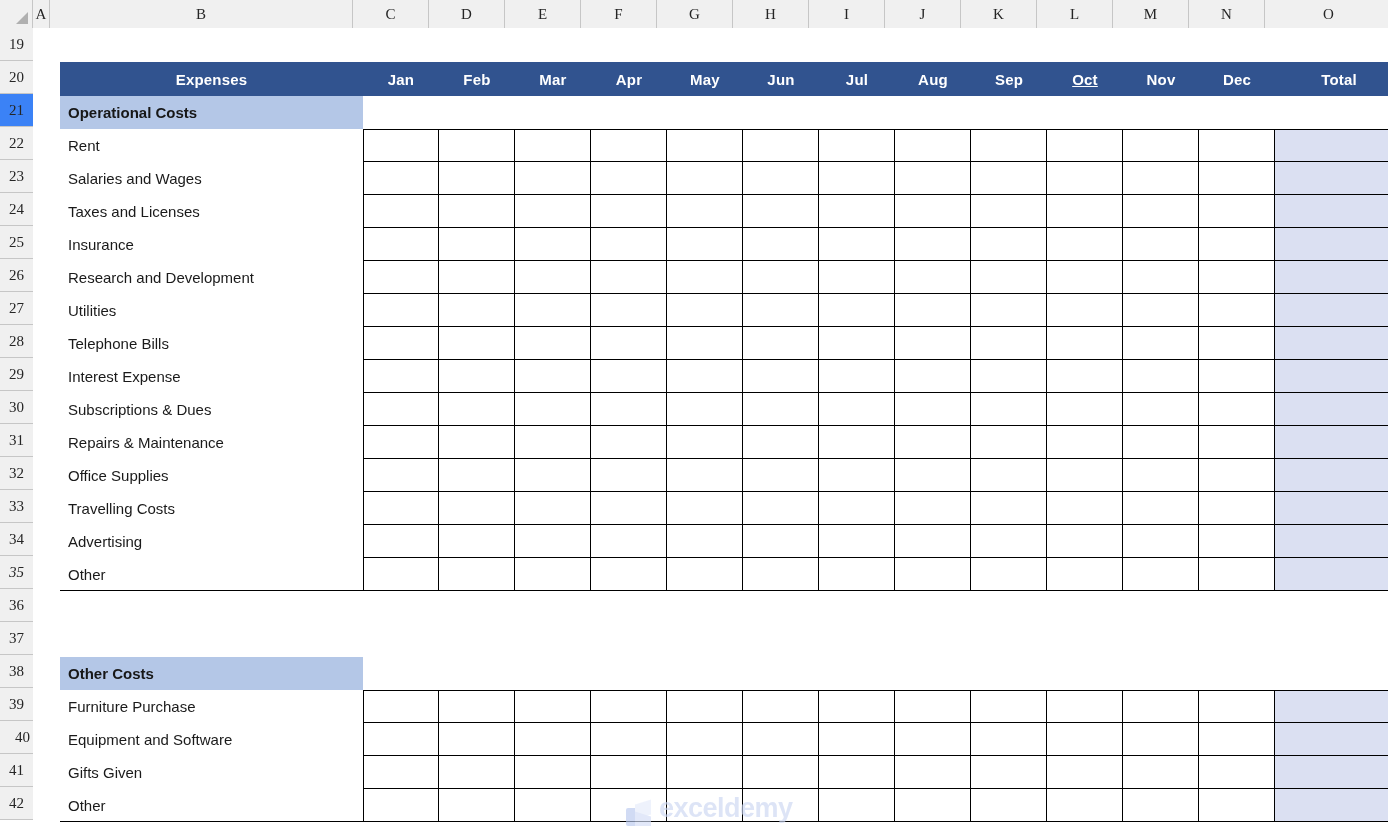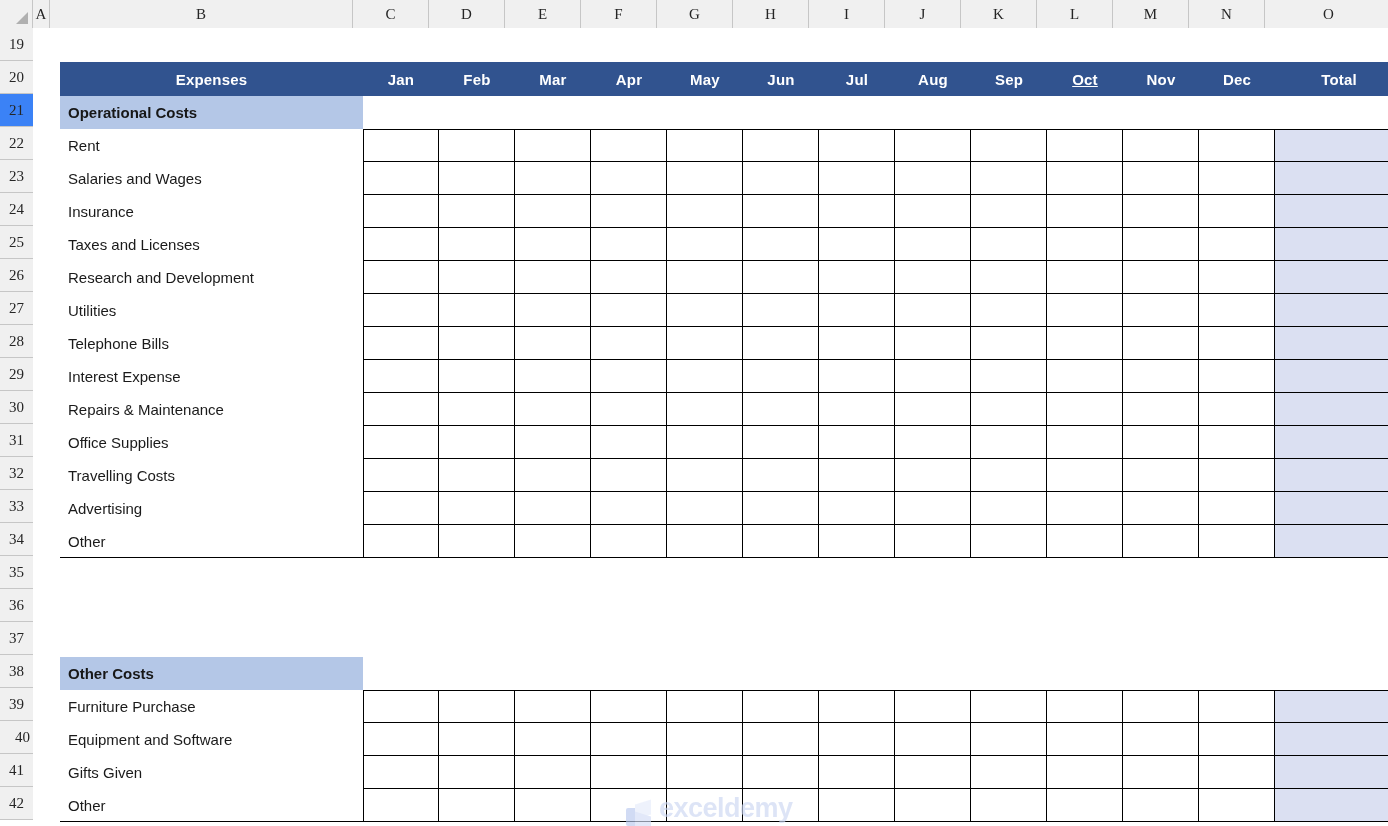--- a/index.html
+++ b/index.html
@@ -197,21 +197,21 @@
       <div class="rowhdr" style="height: 33px;">25</div>
       <div class="rowhdr" style="height: 33px;">26</div>
       <div class="rowhdr" style="height: 33px;">27</div>
       <div class="rowhdr" style="height: 33px;">28</div>
       <div class="rowhdr" style="height: 33px;">29</div>
       <div class="rowhdr" style="height: 33px;">30</div>
       <div class="rowhdr" style="height: 33px;">31</div>
       <div class="rowhdr" style="height: 33px;">32</div>
       <div class="rowhdr" style="height: 33px;">33</div>
       <div class="rowhdr" style="height: 33px;">34</div>
-      <div class="rowhdr" style="height: 33px;">35</div>
+      <div class="rowhdr" style="height: 33px; font-style: italic;">35</div>
       <div class="rowhdr" style="height: 33px;">36</div>
       <div class="rowhdr" style="height: 33px; font-family: Liberation Serif, serif;">37</div>
       <div class="rowhdr" style="height: 33px;">38</div>
       <div class="rowhdr" style="height: 33px;">39</div>
       <div class="rowhdr" style="height: 33px; padding-left: 12px;">40</div>
       <div class="rowhdr" style="height: 33px;">41</div>
       <div class="rowhdr" style="height: 33px;">42</div>
     </div>
 
   <div class="sheet">
@@ -261,52 +261,52 @@
           <div class="data-cell" style="flex: 0 0 76px;"></div>
           <div class="data-cell" style="flex: 0 0 76px;"></div>
           <div class="data-cell" style="flex: 0 0 76px;"></div>
           <div class="data-cell" style="flex: 0 0 76px;"></div>
           <div class="data-cell" style="flex: 0 0 76px;"></div>
           <div class="data-cell" style="flex: 0 0 76px;"></div>
           <div class="data-cell" style="flex: 0 0 76px;"></div>
           <div class="data-cell total" style="flex: 0 0 128px;"></div>
         </div>
         <div class="body-row">
+          <div class="lbl-cell" style="flex: 0 0 303px;">Taxes and Licenses</div>
+          <div class="data-cell first" style="flex: 0 0 76px;"></div>
+          <div class="data-cell" style="flex: 0 0 76px;"></div>
+          <div class="data-cell" style="flex: 0 0 76px;"></div>
+          <div class="data-cell" style="flex: 0 0 76px;"></div>
+          <div class="data-cell" style="flex: 0 0 76px;"></div>
+          <div class="data-cell" style="flex: 0 0 76px;"></div>
+          <div class="data-cell" style="flex: 0 0 76px;"></div>
+          <div class="data-cell" style="flex: 0 0 76px;"></div>
+          <div class="data-cell" style="flex: 0 0 76px;"></div>
+          <div class="data-cell" style="flex: 0 0 76px;"></div>
+          <div class="data-cell" style="flex: 0 0 76px;"></div>
+          <div class="data-cell" style="flex: 0 0 76px;"></div>
+          <div class="data-cell total" style="flex: 0 0 128px;"></div>
+        </div>
+        <div class="body-row">
           <div class="lbl-cell" style="flex: 0 0 303px;">Insurance</div>
           <div class="data-cell first" style="flex: 0 0 76px;"></div>
           <div class="data-cell" style="flex: 0 0 76px;"></div>
           <div class="data-cell" style="flex: 0 0 76px;"></div>
           <div class="data-cell" style="flex: 0 0 76px;"></div>
           <div class="data-cell" style="flex: 0 0 76px;"></div>
           <div class="data-cell" style="flex: 0 0 76px;"></div>
           <div class="data-cell" style="flex: 0 0 76px;"></div>
           <div class="data-cell" style="flex: 0 0 76px;"></div>
           <div class="data-cell" style="flex: 0 0 76px;"></div>
           <div class="data-cell" style="flex: 0 0 76px;"></div>
           <div class="data-cell" style="flex: 0 0 76px;"></div>
           <div class="data-cell" style="flex: 0 0 76px;"></div>
           <div class="data-cell total" style="flex: 0 0 128px;"></div>
         </div>
         <div class="body-row">
-          <div class="lbl-cell" style="flex: 0 0 303px;">Taxes and Licenses</div>
-          <div class="data-cell first" style="flex: 0 0 76px;"></div>
-          <div class="data-cell" style="flex: 0 0 76px;"></div>
-          <div class="data-cell" style="flex: 0 0 76px;"></div>
-          <div class="data-cell" style="flex: 0 0 76px;"></div>
-          <div class="data-cell" style="flex: 0 0 76px;"></div>
-          <div class="data-cell" style="flex: 0 0 76px;"></div>
-          <div class="data-cell" style="flex: 0 0 76px;"></div>
-          <div class="data-cell" style="flex: 0 0 76px;"></div>
-          <div class="data-cell" style="flex: 0 0 76px;"></div>
-          <div class="data-cell" style="flex: 0 0 76px;"></div>
-          <div class="data-cell" style="flex: 0 0 76px;"></div>
-          <div class="data-cell" style="flex: 0 0 76px;"></div>
-          <div class="data-cell total" style="flex: 0 0 128px;"></div>
-        </div>
-        <div class="body-row">
           <div class="lbl-cell" style="flex: 0 0 303px;">Research and Development</div>
           <div class="data-cell first" style="flex: 0 0 76px;"></div>
           <div class="data-cell" style="flex: 0 0 76px;"></div>
           <div class="data-cell" style="flex: 0 0 76px;"></div>
           <div class="data-cell" style="flex: 0 0 76px;"></div>
           <div class="data-cell" style="flex: 0 0 76px;"></div>
           <div class="data-cell" style="flex: 0 0 76px;"></div>
           <div class="data-cell" style="flex: 0 0 76px;"></div>
           <div class="data-cell" style="flex: 0 0 76px;"></div>
           <div class="data-cell" style="flex: 0 0 76px;"></div>
@@ -342,20 +342,36 @@
           <div class="data-cell" style="flex: 0 0 76px;"></div>
           <div class="data-cell" style="flex: 0 0 76px;"></div>
           <div class="data-cell" style="flex: 0 0 76px;"></div>
           <div class="data-cell" style="flex: 0 0 76px;"></div>
           <div class="data-cell" style="flex: 0 0 76px;"></div>
           <div class="data-cell" style="flex: 0 0 76px;"></div>
           <div class="data-cell total" style="flex: 0 0 128px;"></div>
         </div>
         <div class="body-row">
           <div class="lbl-cell" style="flex: 0 0 303px;">Interest Expense</div>
+          <div class="data-cell first" style="flex: 0 0 76px;"></div>
+          <div class="data-cell" style="flex: 0 0 76px;"></div>
+          <div class="data-cell" style="flex: 0 0 76px;"></div>
+          <div class="data-cell" style="flex: 0 0 76px;"></div>
+          <div class="data-cell" style="flex: 0 0 76px;"></div>
+          <div class="data-cell" style="flex: 0 0 76px;"></div>
+          <div class="data-cell" style="flex: 0 0 76px;"></div>
+          <div class="data-cell" style="flex: 0 0 76px;"></div>
+          <div class="data-cell" style="flex: 0 0 76px;"></div>
+          <div class="data-cell" style="flex: 0 0 76px;"></div>
+          <div class="data-cell" style="flex: 0 0 76px;"></div>
+          <div class="data-cell" style="flex: 0 0 76px;"></div>
+          <div class="data-cell total" style="flex: 0 0 128px;"></div>
+        </div>
+        <div class="body-row">
+          <div class="lbl-cell" style="flex: 0 0 303px;">Subscriptions &amp; Dues</div>
           <div class="data-cell first" style="flex: 0 0 76px;"></div>
           <div class="data-cell" style="flex: 0 0 76px;"></div>
           <div class="data-cell" style="flex: 0 0 76px;"></div>
           <div class="data-cell" style="flex: 0 0 76px;"></div>
           <div class="data-cell" style="flex: 0 0 76px;"></div>
           <div class="data-cell" style="flex: 0 0 76px;"></div>
           <div class="data-cell" style="flex: 0 0 76px;"></div>
           <div class="data-cell" style="flex: 0 0 76px;"></div>
           <div class="data-cell" style="flex: 0 0 76px;"></div>
           <div class="data-cell" style="flex: 0 0 76px;"></div>

